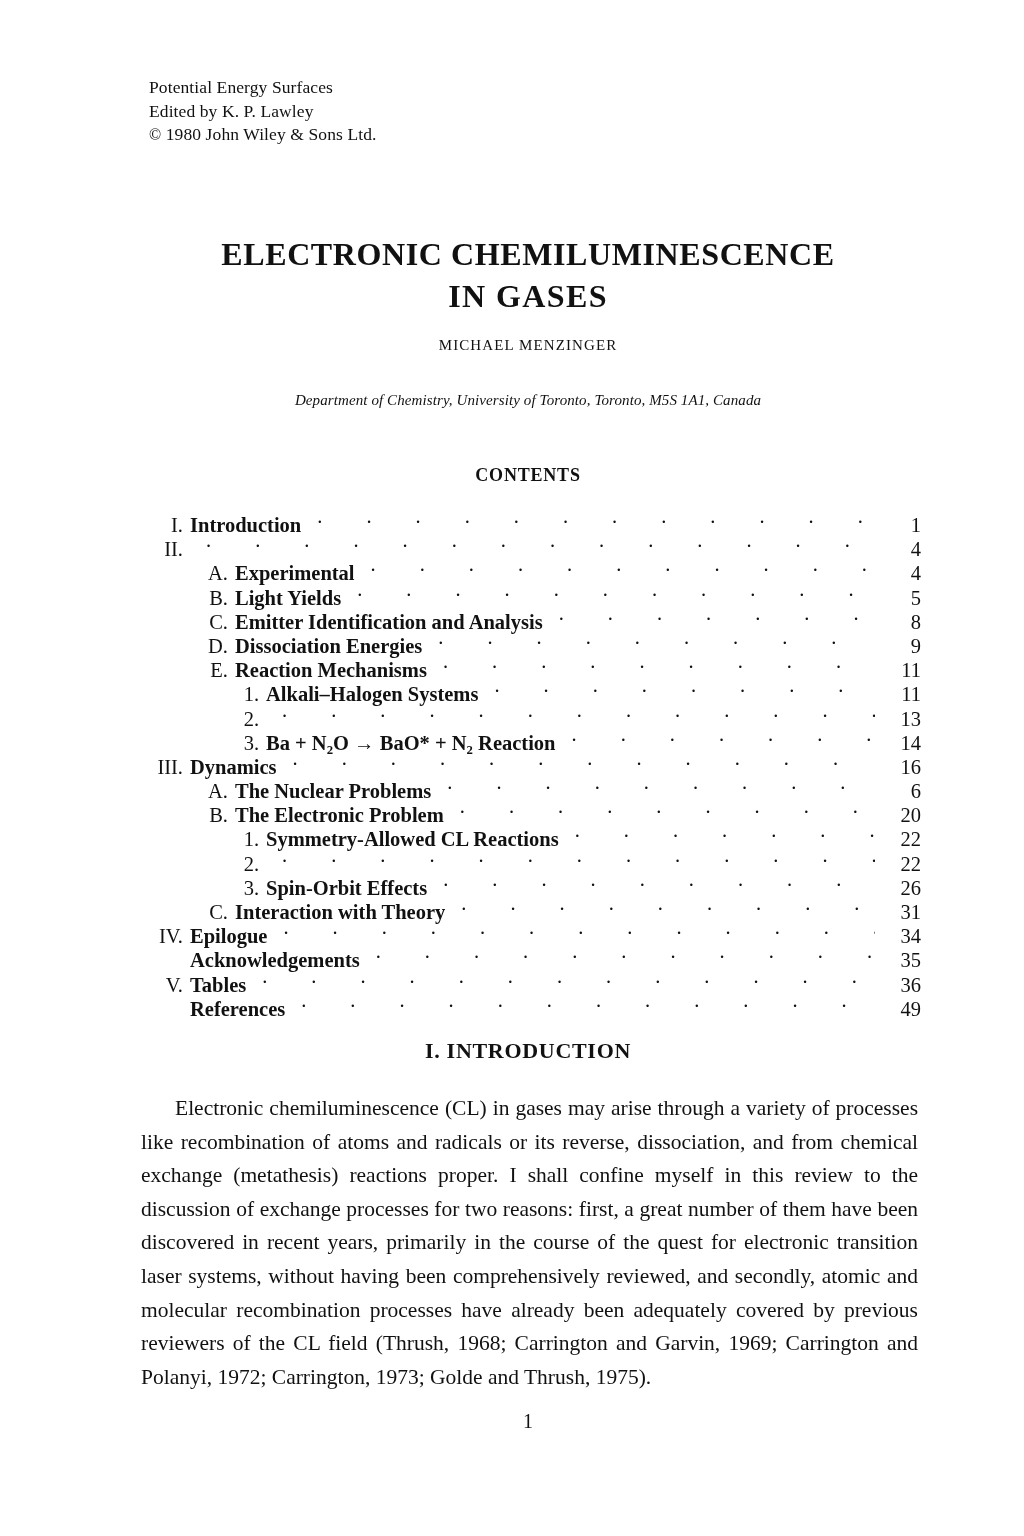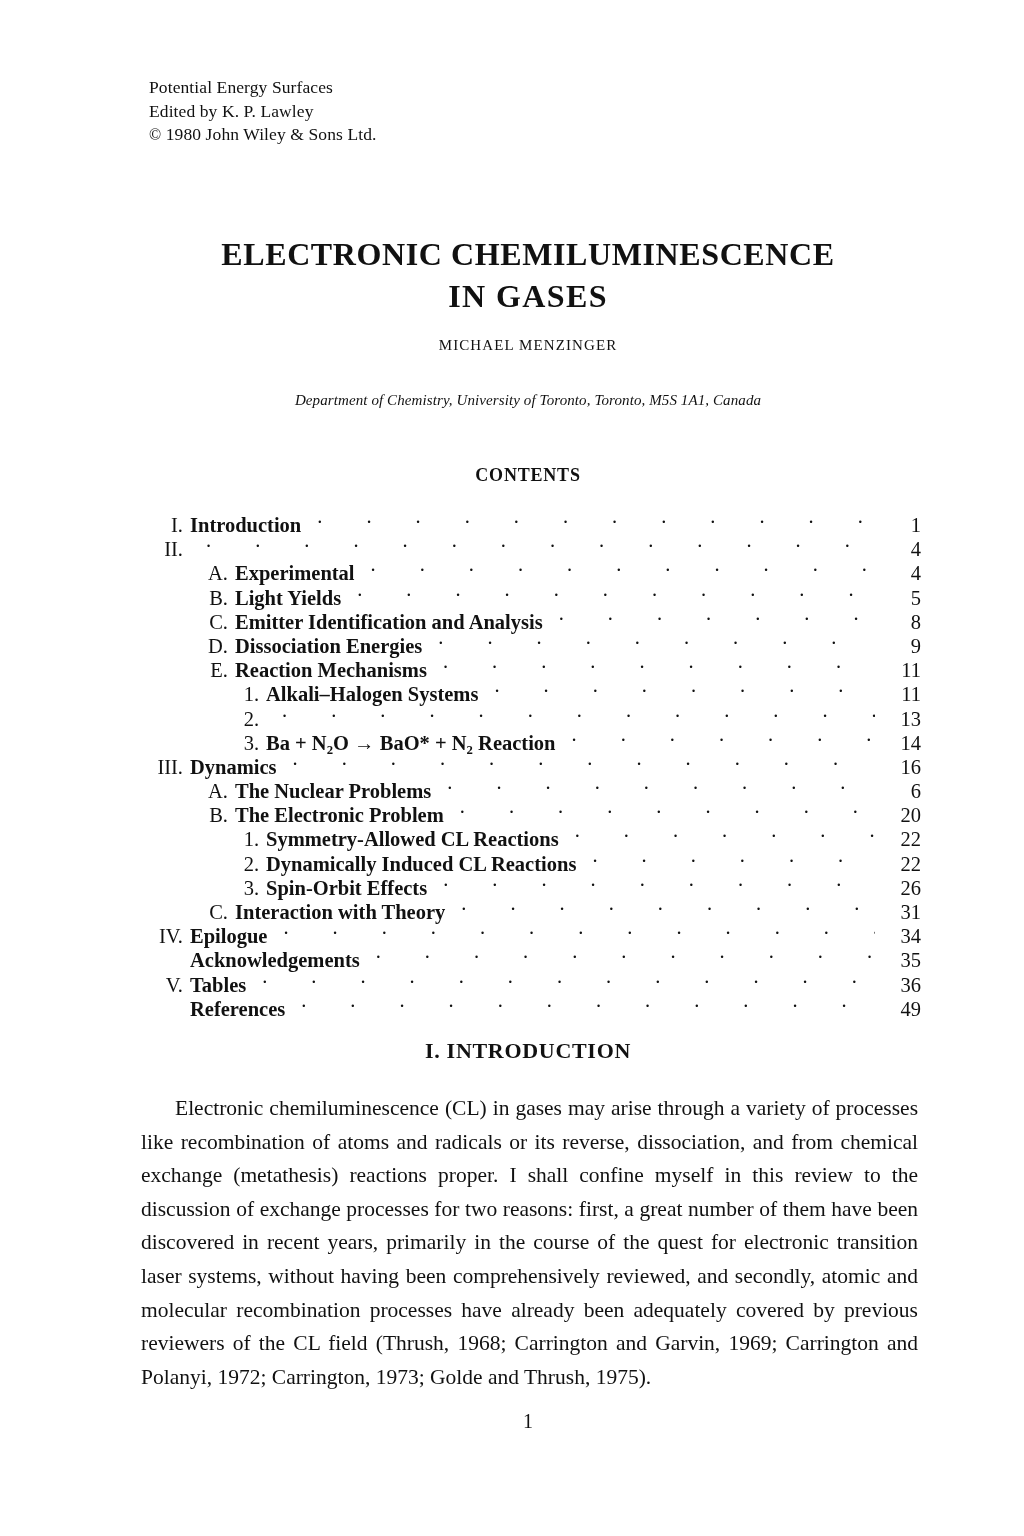--- a/index.html
+++ b/index.html
@@ -315,21 +315,20 @@
       <div class="toc-row lvl-3">
         <span class="toc-num">1.</span>
         <span class="toc-label">Symmetry-Allowed CL Reactions</span>
         <span class="toc-leaders">
           <span class="dots">..............................</span>
         </span>
         <span class="toc-page">22</span>
       </div>
       <div class="toc-row lvl-3">
         <span class="toc-num">2.</span>
-        <span class="toc-label">Dynamically Induced CL Reactions</span>
         <span class="toc-leaders">
           <span class="dots">..............................</span>
         </span>
         <span class="toc-page">22</span>
       </div>
       <div class="toc-row lvl-3">
         <span class="toc-num">3.</span>
         <span class="toc-label">Spin-Orbit Effects</span>
         <span class="toc-leaders">
           <span class="dots">..............................</span>

